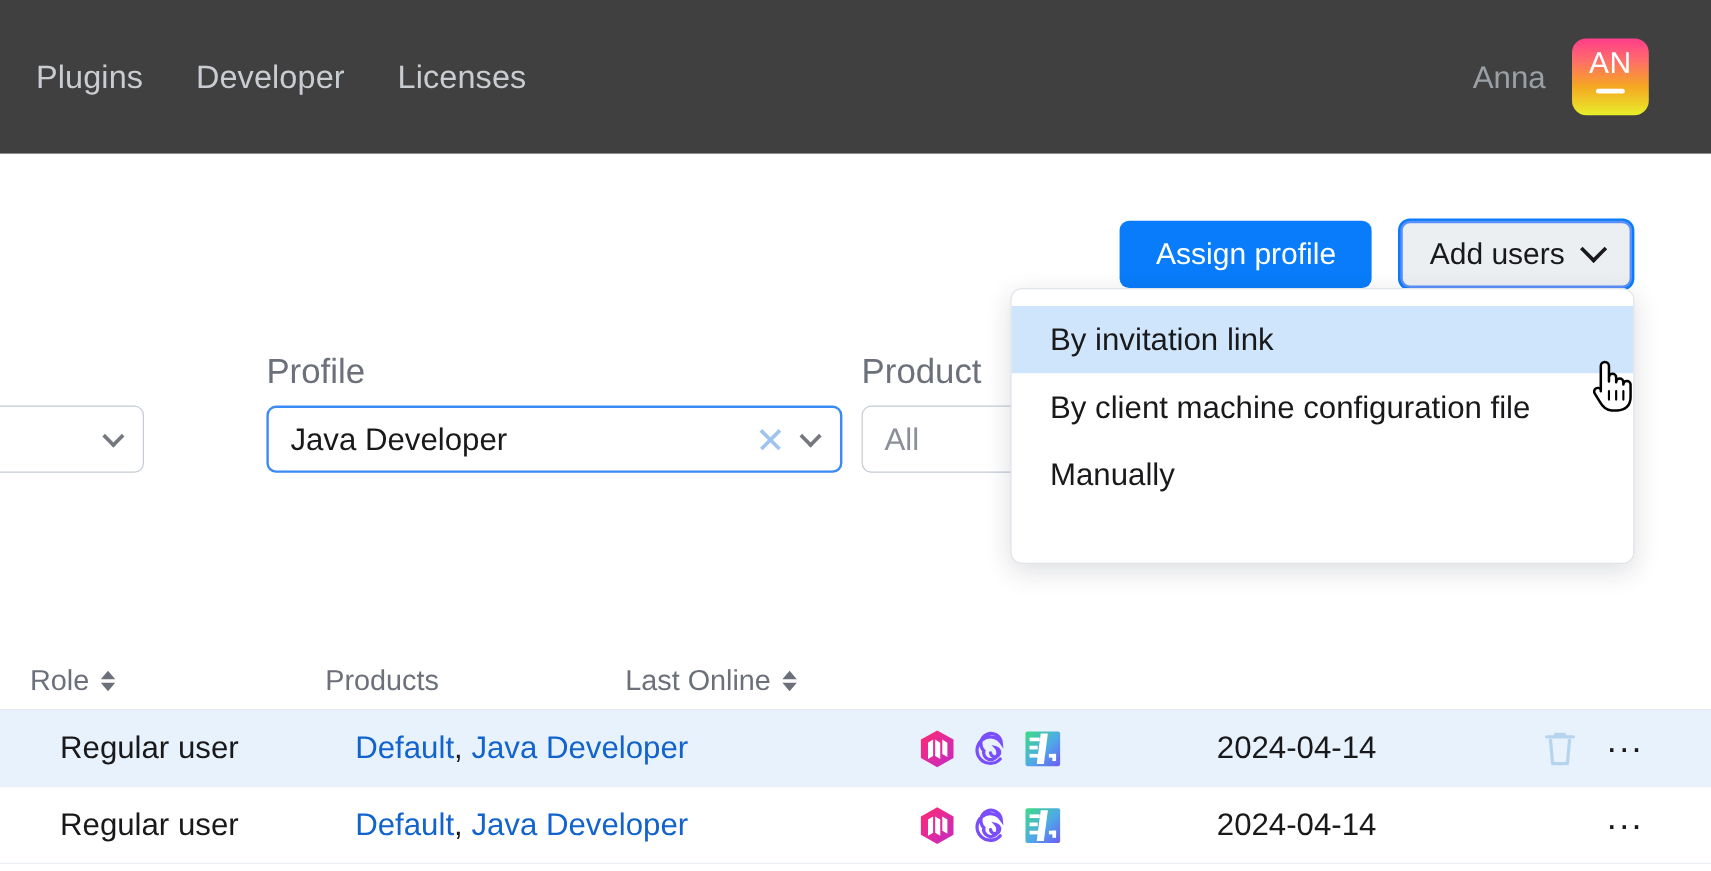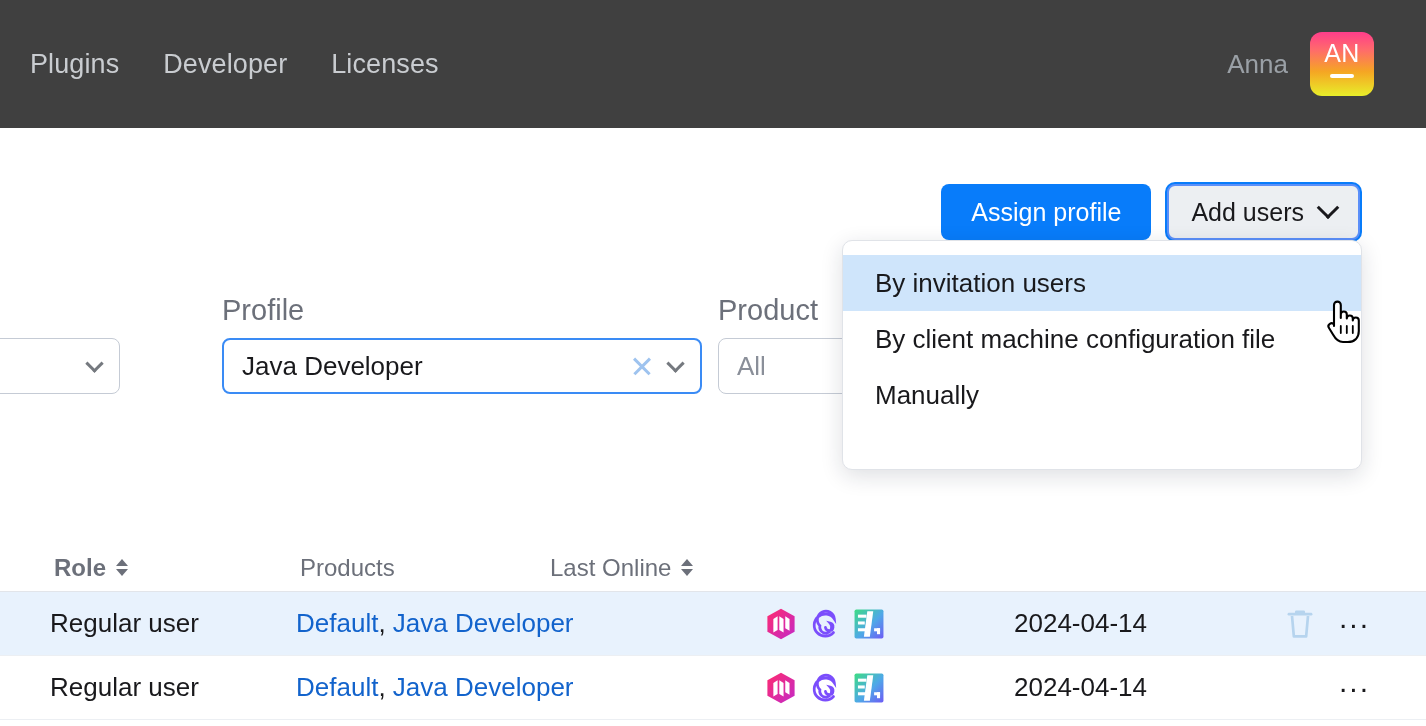--- a/index.html
+++ b/index.html
@@ -42,21 +42,21 @@
     margin-top:9px; letter-spacing:0.5px;
   }
   .avatar-underscore {
     position:absolute; left:50%; transform:translateX(-50%);
     top:42px; width:24px; height:4px; background:#fff; border-radius:2px;
   }
 
   
   .action-row {
     position:absolute; top:184px; right:66px;
-    display:flex; align-items:center; gap:16px;
+    display:flex; align-items:center; gap:24px;
   }
   .btn-primary {
     background:#087cfa; color:#fff;
     font-size:25px; border:none; border-radius:8px;
     padding:0 30px; height:56px; line-height:56px;
     cursor:pointer; white-space:nowrap;
   }
   .btn-secondary {
     background:#eceff2; color:#19191c;
     font-size:25px; border-radius:8px;
@@ -209,29 +209,29 @@
     </span>
   </div>
 
   <div class="filter-label" style="left:718px; top:0;">Product</div>
   <div class="filter-field" style="left:718px; width:300px;">
     <span class="filter-value placeholder">All</span>
   </div>
 </div>
 
 <div class="dropdown">
-  <div class="dd-item active">By invitation users</div>
+  <div class="dd-item active">By invitation link</div>
   <div class="dd-item">By client machine configuration file</div>
   <div class="dd-item">Manually</div>
 </div>
 
 <div class="table">
 
   <div class="thead">
-    <div class="th" style="margin-left:54px; width:246px;font-weight:bold;">
+    <div class="th" style="margin-left:25px; width:246px;">
       <span>Role</span>
       <span class="sort-ico">
           <i class="up"></i>
           <i class="down"></i>
         </span>
     </div>
     <div class="th" style="width:250px;">
       <span>Products</span>
     </div>
     <div class="th" style="width:260px;">

